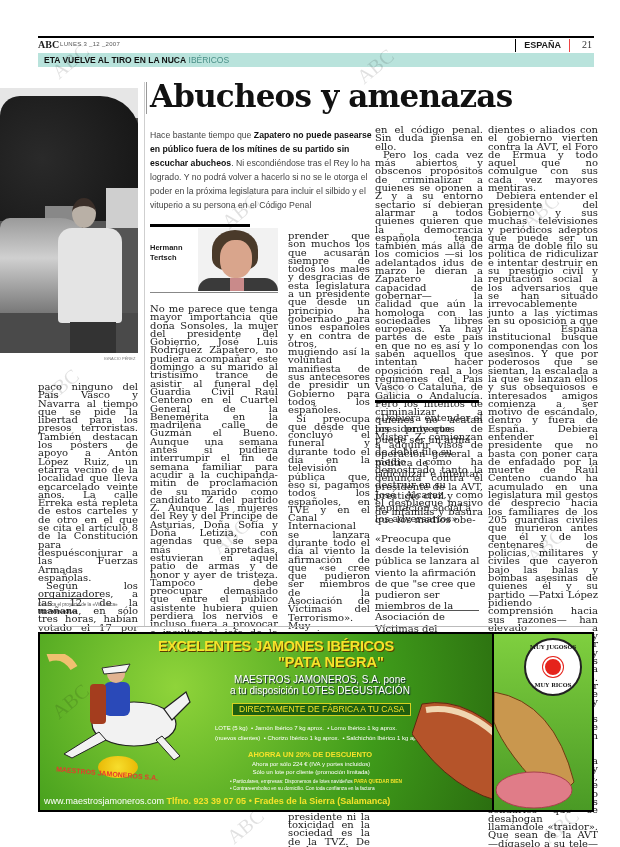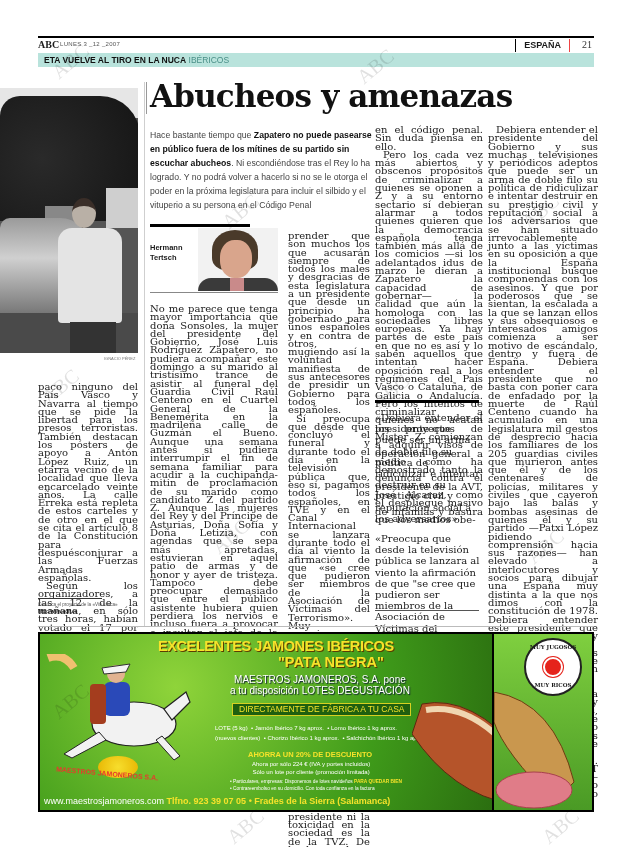--- a/index.html
+++ b/index.html
@@ -161,20 +161,21 @@
 </div>
 <div class="col-text c3">
   <p class="first">prender que son muchos los que acusarán siempre de todos los males y desgracias de esta legislatura a un presidente que desde un principio ha gobernado para unos españoles y en contra de otros, mugiendo así la voluntad manifiesta de sus antecesores de presidir un Gobierno para todos los españoles.</p>
   <p>Sí preocupa que desde que concluyó el funeral y durante todo el día en la televisión pública que, eso sí, pagamos todos los españoles, en TVE y en el Canal Internacional se lanzara durante todo el día al viento la afirmación de que «se cree que pudieron ser miembros de la Asociación de Víctimas del Terrorismo». Muy perspicaces investigadores o perfectos reporteros tribuleté llegaron a la conclusión de que sólo miembros de la AVT pueden llegar a pensar mal del presidente y a manifestarlo públicamente con abucheos y gritos de mejor o peor gusto. Pero ni realidad es tan simple como los análisis del presidente ni la toxicidad en la sociedad es la de la TVZ. De hecho hace bastante tiempo que Zapatero no puede pasearse en público fuera de los mítines de su partido sin escuchar abucheos. Ni escondiéndose tras el Rey lo ha logrado. Y no podrá volver a hacerlo nunca si no se le otorga el poder en la próxima legislatura para incluir el silbido y el vituperio a su persona</p>
 </div>
 <div class="col-text c4">
   <p class="first">en el código penal. Sin duda piensa en ello.</p>
   <p>Pero los cada vez más abiertos y obscenos propósitos de criminalizar a quienes se oponen a Z y a su entorno sectario sí debieran alarmar a todos quienes quieren que la democracia española tenga también más allá de los comicios —si los adelantados idus de marzo le dieran a Zapatero la capacidad de gobernar— la calidad que aún la homologa con las sociedades libres europeas. Ya hay partes de este país en que no es así y lo saben aquellos que intentan hacer oposición real a los regímenes del País Vasco o Cataluña, de Galicia o Andalucía. Pero los intentos de criminalizar a quienes no acatan los proyectos de Míster Z comienzan a adquirir visos de operación general a medio como ha demostrado tanto la denuncia contra el presidente de la AVT, José Alcaraz, como el despliegue masivo de infamias y basura que los medios obe-</p>
 </div>
 <div class="col-text c5">
+  <p class="first">dientes o aliados con el gobierno vierten contra la AVT, el Foro de Ermua y todo aquel que no comulgue con sus cada vez mayores mentiras.</p>
   <p>Debiera entender el presidente del Gobierno y sus muchas televisiones y periódicos adeptos que puede ser un arma de doble filo su política de ridiculizar e intentar destruir en su prestigio civil y reputación social a los adversarios que se han situado irrevocablemente junto a las víctimas en su oposición a que la España institucional busque componendas con los asesinos. Y que por poderosos que se sientan, la escalada a la que se lanzan ellos y sus obsequiosos e interesados amigos comienza a ser motivo de escándalo, dentro y fuera de España. Debiera entender el presidente que no basta con poner cara de enfadado por la muerte de Raúl Centeno cuando ha acumulado en una legislatura mil gestos de desprecio hacia los familiares de los 205 guardias civiles que murieron antes que él y de los centenares de policías, militares y civiles que cayeron bajo las balas y bombas asesinas de quienes él y su partido —Patxi López pidiendo comprensión hacia sus razones— han elevado a interlocutores y socios para dibujar una España muy distinta a la que nos dimos con la constitución de 1978. Debiera entender este presidente que si sus gentes y negociadores encontraron razones para el terrorismo de ETA y los han legitimado objetivamente durante esta legislatura, hay españoles, viudas, madres, hijos de víctimas, amigos o simples compatriotas solidarios que se desahogan llamándole «traidor». Que sean de la AVT —dígaselo a su tele— no les quita derecho a expresarse. Lo multiplica por mil.</p>
 </div>
 
 <div class="quote-rule"></div>
 <div class="quotes">
   <p>«Debiera entender el presidente que puede ser un arma de doble filo su política de ridiculizar e intentar destruir en su prestigio civil y reputación social a los adversarios»</p>
   <p>«Preocupa que desde la televisión pública se lanzara al viento la afirmación de que "se cree que pudieron ser miembros de la Asociación de Víctimas del Terrorismo"»</p>
 </div>
 <div class="quote-end"></div>
 

